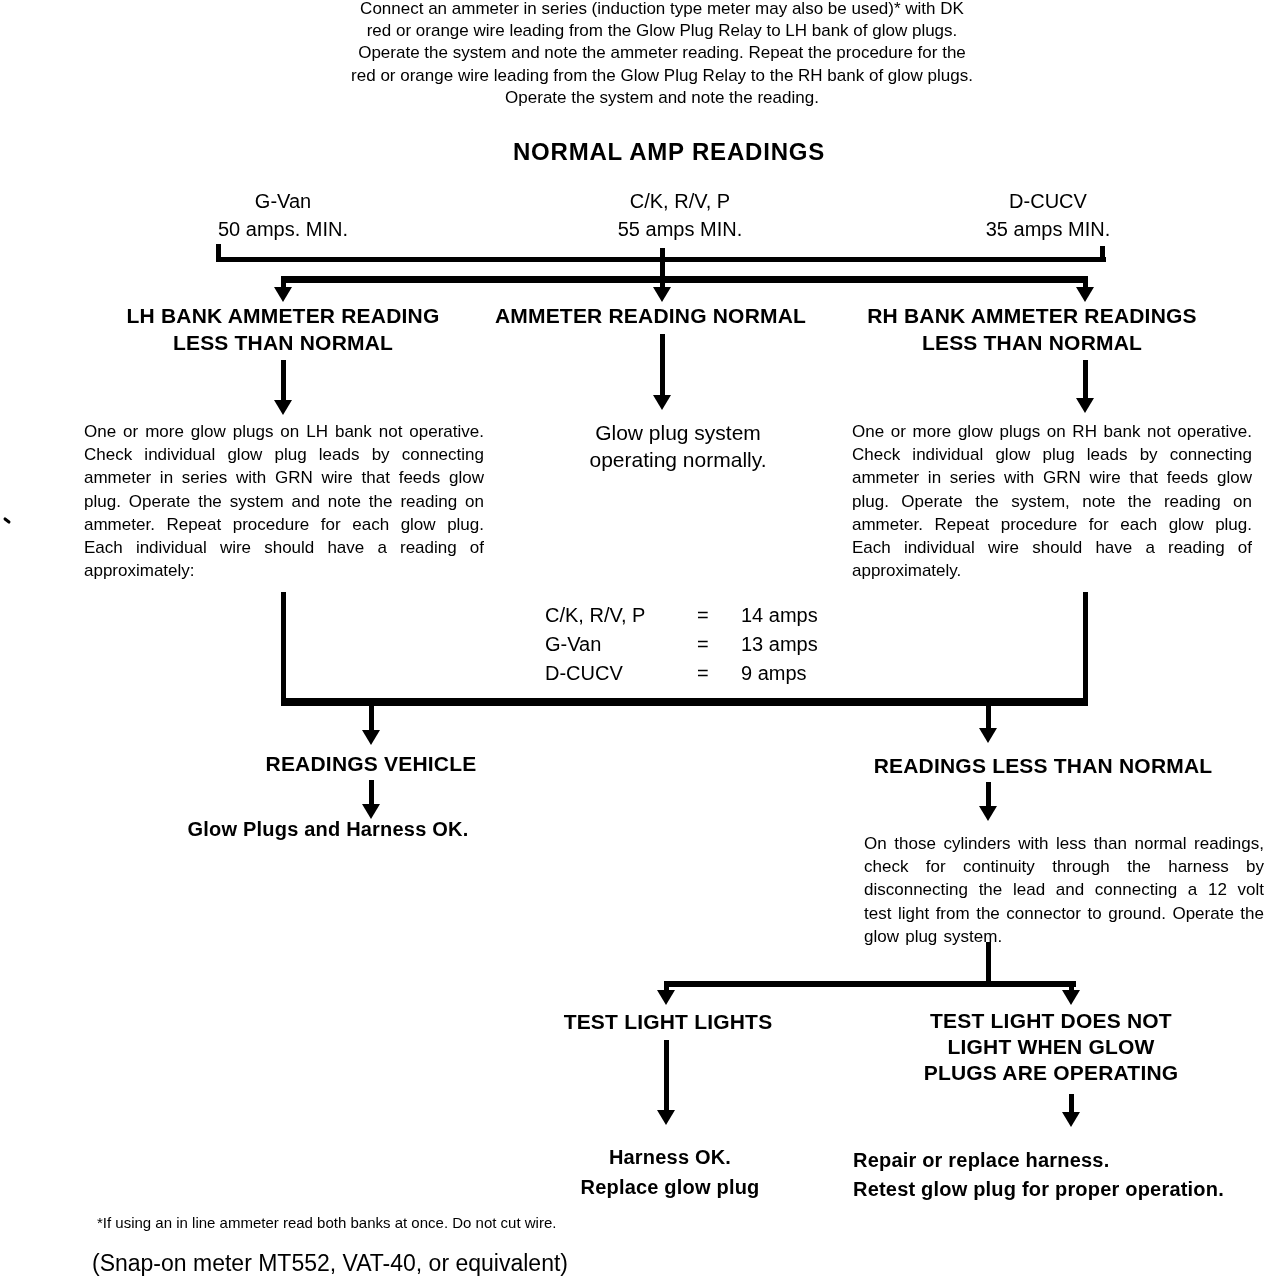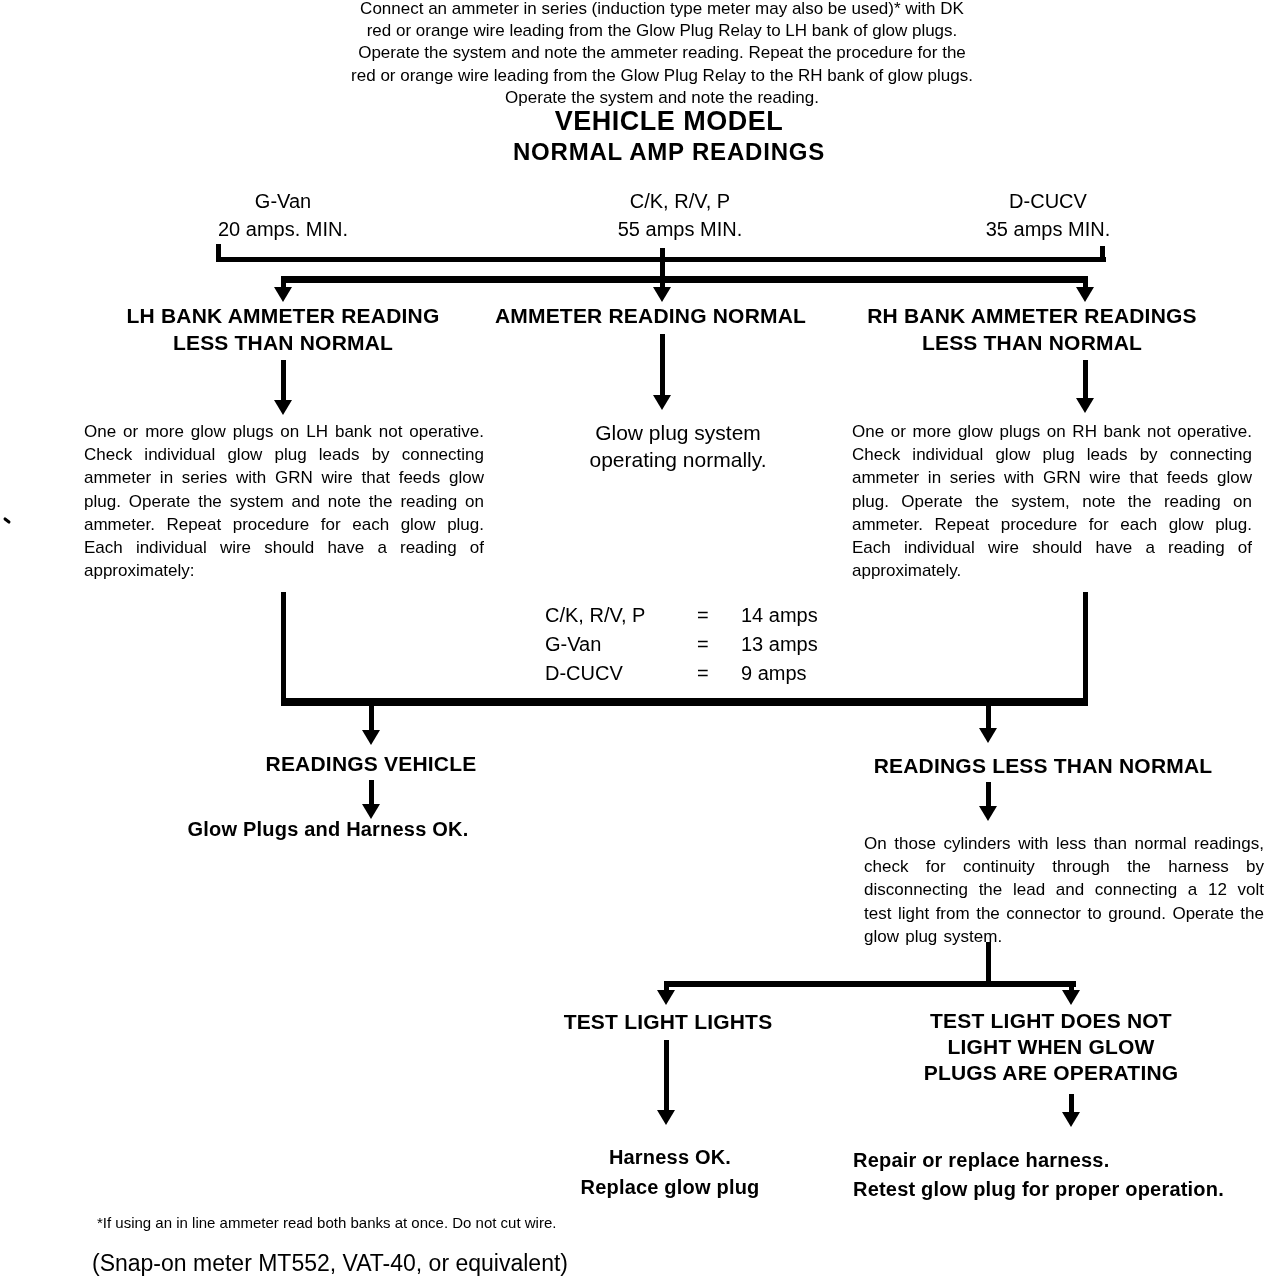--- a/index.html
+++ b/index.html
@@ -29,26 +29,25 @@
 <div class="page">
 
   <div class="abs" style="left:290px;top:-2px;width:744px;">
     <div class="intro-line">Connect an ammeter in series (induction type meter may also be used)* with DK</div>
     <div class="intro-line">red or orange wire leading from the Glow Plug Relay to LH bank of glow plugs.</div>
     <div class="intro-line">Operate the system and note the ammeter reading. Repeat the procedure for the</div>
     <div class="intro-line">red or orange wire leading from the Glow Plug Relay to the RH bank of glow plugs.</div>
     <div class="intro-line">Operate the system and note the reading.</div>
   </div>
 
-  <div class="abs ctr bold" style="left:469px;top:106px;width:400px;font-size:27px;line-height:30px;letter-spacing:0.5px;">VEHICLE MODEL</div>
   <div class="abs ctr bold" style="left:469px;top:139px;width:400px;font-size:24px;line-height:26px;letter-spacing:0.8px;">NORMAL AMP READINGS</div>
 
   <div class="abs models" style="left:183px;top:187px;width:200px;">
     <div>G-Van</div>
-    <div>20 amps. MIN.</div>
+    <div>50 amps. MIN.</div>
   </div>
   <div class="abs models" style="left:580px;top:187px;width:200px;">
     <div>C/K, R/V, P</div>
     <div>55 amps MIN.</div>
   </div>
   <div class="abs models" style="left:948px;top:187px;width:200px;">
     <div>D-CUCV</div>
     <div>35 amps MIN.</div>
   </div>
 

